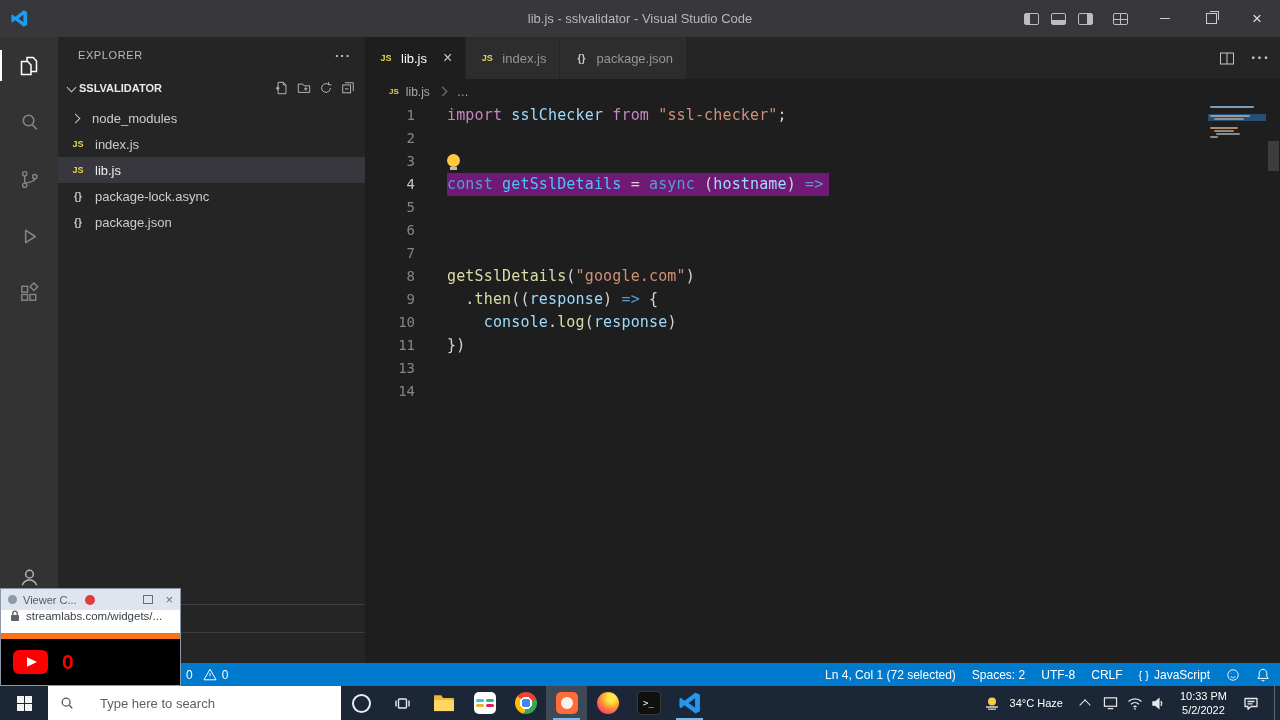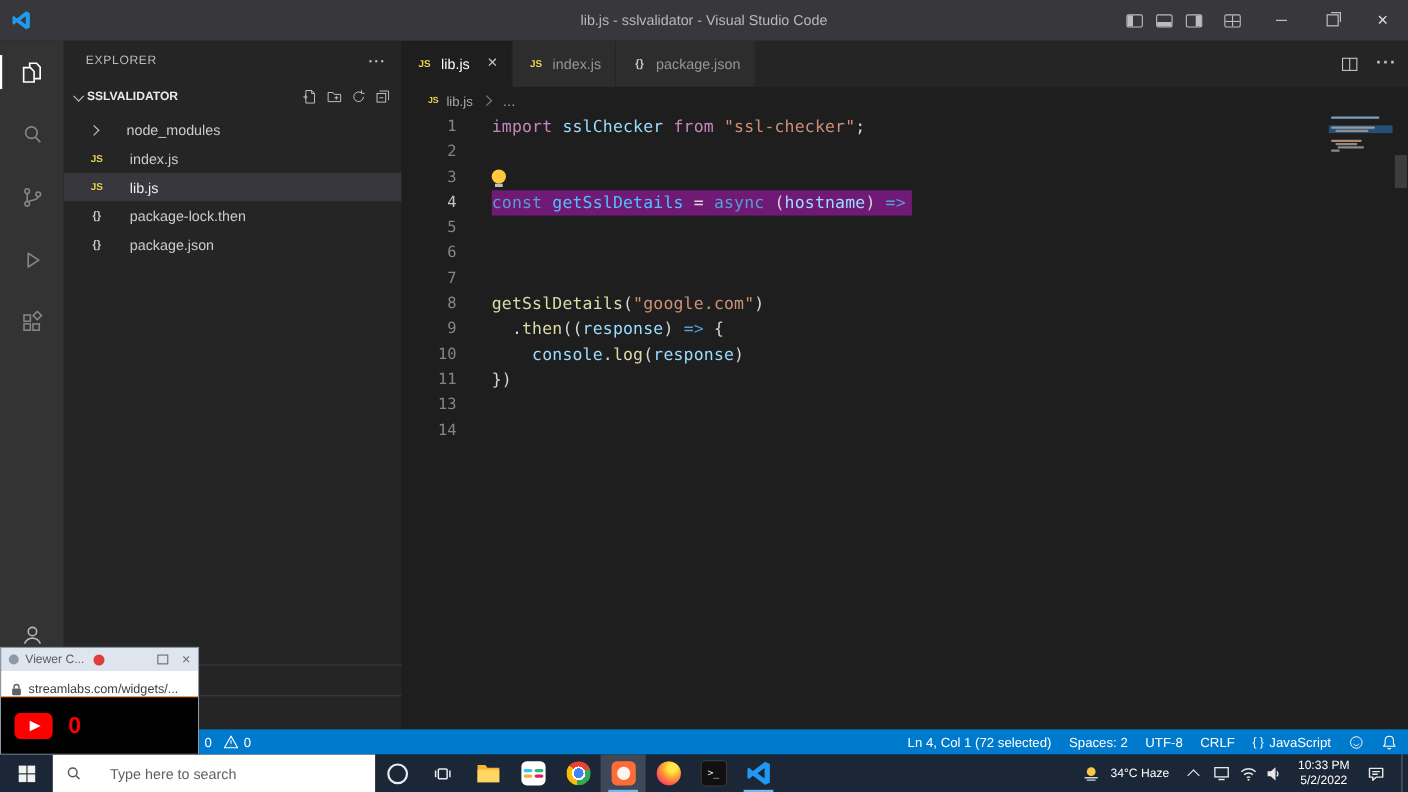--- a/index.html
+++ b/index.html
@@ -38,21 +38,21 @@
 
   .sidebar{position:absolute;top:0;left:58px;width:307px;height:100%;background:#252526}
   .sb-title{height:36px;display:flex;align-items:center;padding:0 14px 0 20px;font-size:11px;letter-spacing:.6px;color:#bbbbbb}
   .sb-more{margin-left:auto;color:#c5c5c5;font-size:13px;font-weight:bold;letter-spacing:1px}
   .section-head{height:30px;display:flex;align-items:center;padding:0 10px 0 4px;font-size:11px;font-weight:bold;color:#e9e9e9}
   .section-actions{margin-left:auto;display:flex;gap:8px;align-items:center;color:#c5c5c5}
   .chev{width:6px;height:6px;border-right:1.4px solid #c5c5c5;border-bottom:1.4px solid #c5c5c5;display:inline-block;flex:none}
   .chev-down{transform:rotate(45deg);margin:-2px 4px 0 6px}
   .chev-right{transform:rotate(-45deg);margin:0 4px 0 2px}
   .file-tree{padding-top:2px}
-  .file-row{height:26px;display:flex;align-items:center;padding-left:22px;font-size:13px;color:#cccccc;gap:22px;cursor:pointer}
+  .file-row{height:26px;display:flex;align-items:center;padding-left:12px;font-size:13px;color:#cccccc;gap:9px;cursor:pointer}
   .file-row.selected{background:#37373d;color:#efefef}
   .js-badge{color:#e8d44d;font-size:9px;font-weight:bold;width:16px;text-align:center;flex:none}
   .braces-badge{color:#c8c8c8;font-size:10px;font-weight:bold;width:16px;text-align:center;flex:none}
   .sb-line{position:absolute;left:0;right:0;height:1px;background:#3c3c41}
 
   
   .editor{position:absolute;top:0;left:365px;right:0;height:100%;background:#1e1e1e}
   .tabbar{height:42px;background:#252526;display:flex;position:relative}
   .tab{display:flex;align-items:center;gap:7px;padding:0 13px;font-size:13px;background:#2d2d2d;color:#969696;border-right:1px solid #252526;cursor:pointer}
   .tab.active{background:#1e1e1e;color:#ffffff}
@@ -117,21 +117,21 @@
   
   .overlay{position:absolute;left:0;top:588px;width:181px;height:98px;z-index:60;background:#000;
            border:1px solid #8b97a6;box-sizing:border-box;display:flex;flex-direction:column}
   .ov-title{height:21px;background:#dee5ee;display:flex;align-items:center;padding:0 7px;gap:6px;flex:none}
   .ov-fav{width:9px;height:9px;border-radius:50%;background:#8d98a8}
   .ov-title-text{font-size:11px;color:#5a5a5a;white-space:nowrap}
   .red-dot{width:10px;height:10px;border-radius:50%;background:#e03c3c;margin-left:2px}
   .ov-btns{margin-left:auto;display:flex;gap:12px;align-items:center;color:#6d6d6d}
   .ov-restore{width:8px;height:7px;border:1px solid #6d6d6d}
   .ov-x{font-size:13px;line-height:1}
-  .ov-url{height:23px;background:#fff;display:flex;align-items:flex-end;gap:6px;padding:0 9px;border-bottom:1px solid #f97316;flex:none}
+  .ov-url{height:23px;background:#fff;display:flex;align-items:flex-start;gap:6px;padding:0 9px;border-bottom:6px solid #f97316;flex:none}
   .ov-url-text{font-size:11.5px;color:#3c4043;white-space:nowrap}
   .ov-content{flex:1;background:#000;display:flex;align-items:center;gap:14px;padding-left:12px}
   .yt-count{color:#ff0000;font-size:21px;font-weight:bold;font-family:"Liberation Sans",sans-serif}
 </style>
 </head>
 <body>
 
 <div class="screen">
 
   <div class="titlebar">
@@ -256,21 +256,21 @@
           <div class="file-row">
             <span class="js-badge">JS</span>
             <span class="file-label">index.js</span>
           </div>
           <div class="file-row selected">
             <span class="js-badge">JS</span>
             <span class="file-label">lib.js</span>
           </div>
           <div class="file-row">
             <span class="braces-badge">{}</span>
-            <span class="file-label">package-lock.then</span>
+            <span class="file-label">package-lock.async</span>
           </div>
           <div class="file-row">
             <span class="braces-badge">{}</span>
             <span class="file-label">package.json</span>
           </div>
         </div>
       <div class="sb-line" style="top:567px"></div>
       <div class="sb-line" style="top:595px"></div>
     </div>
 

